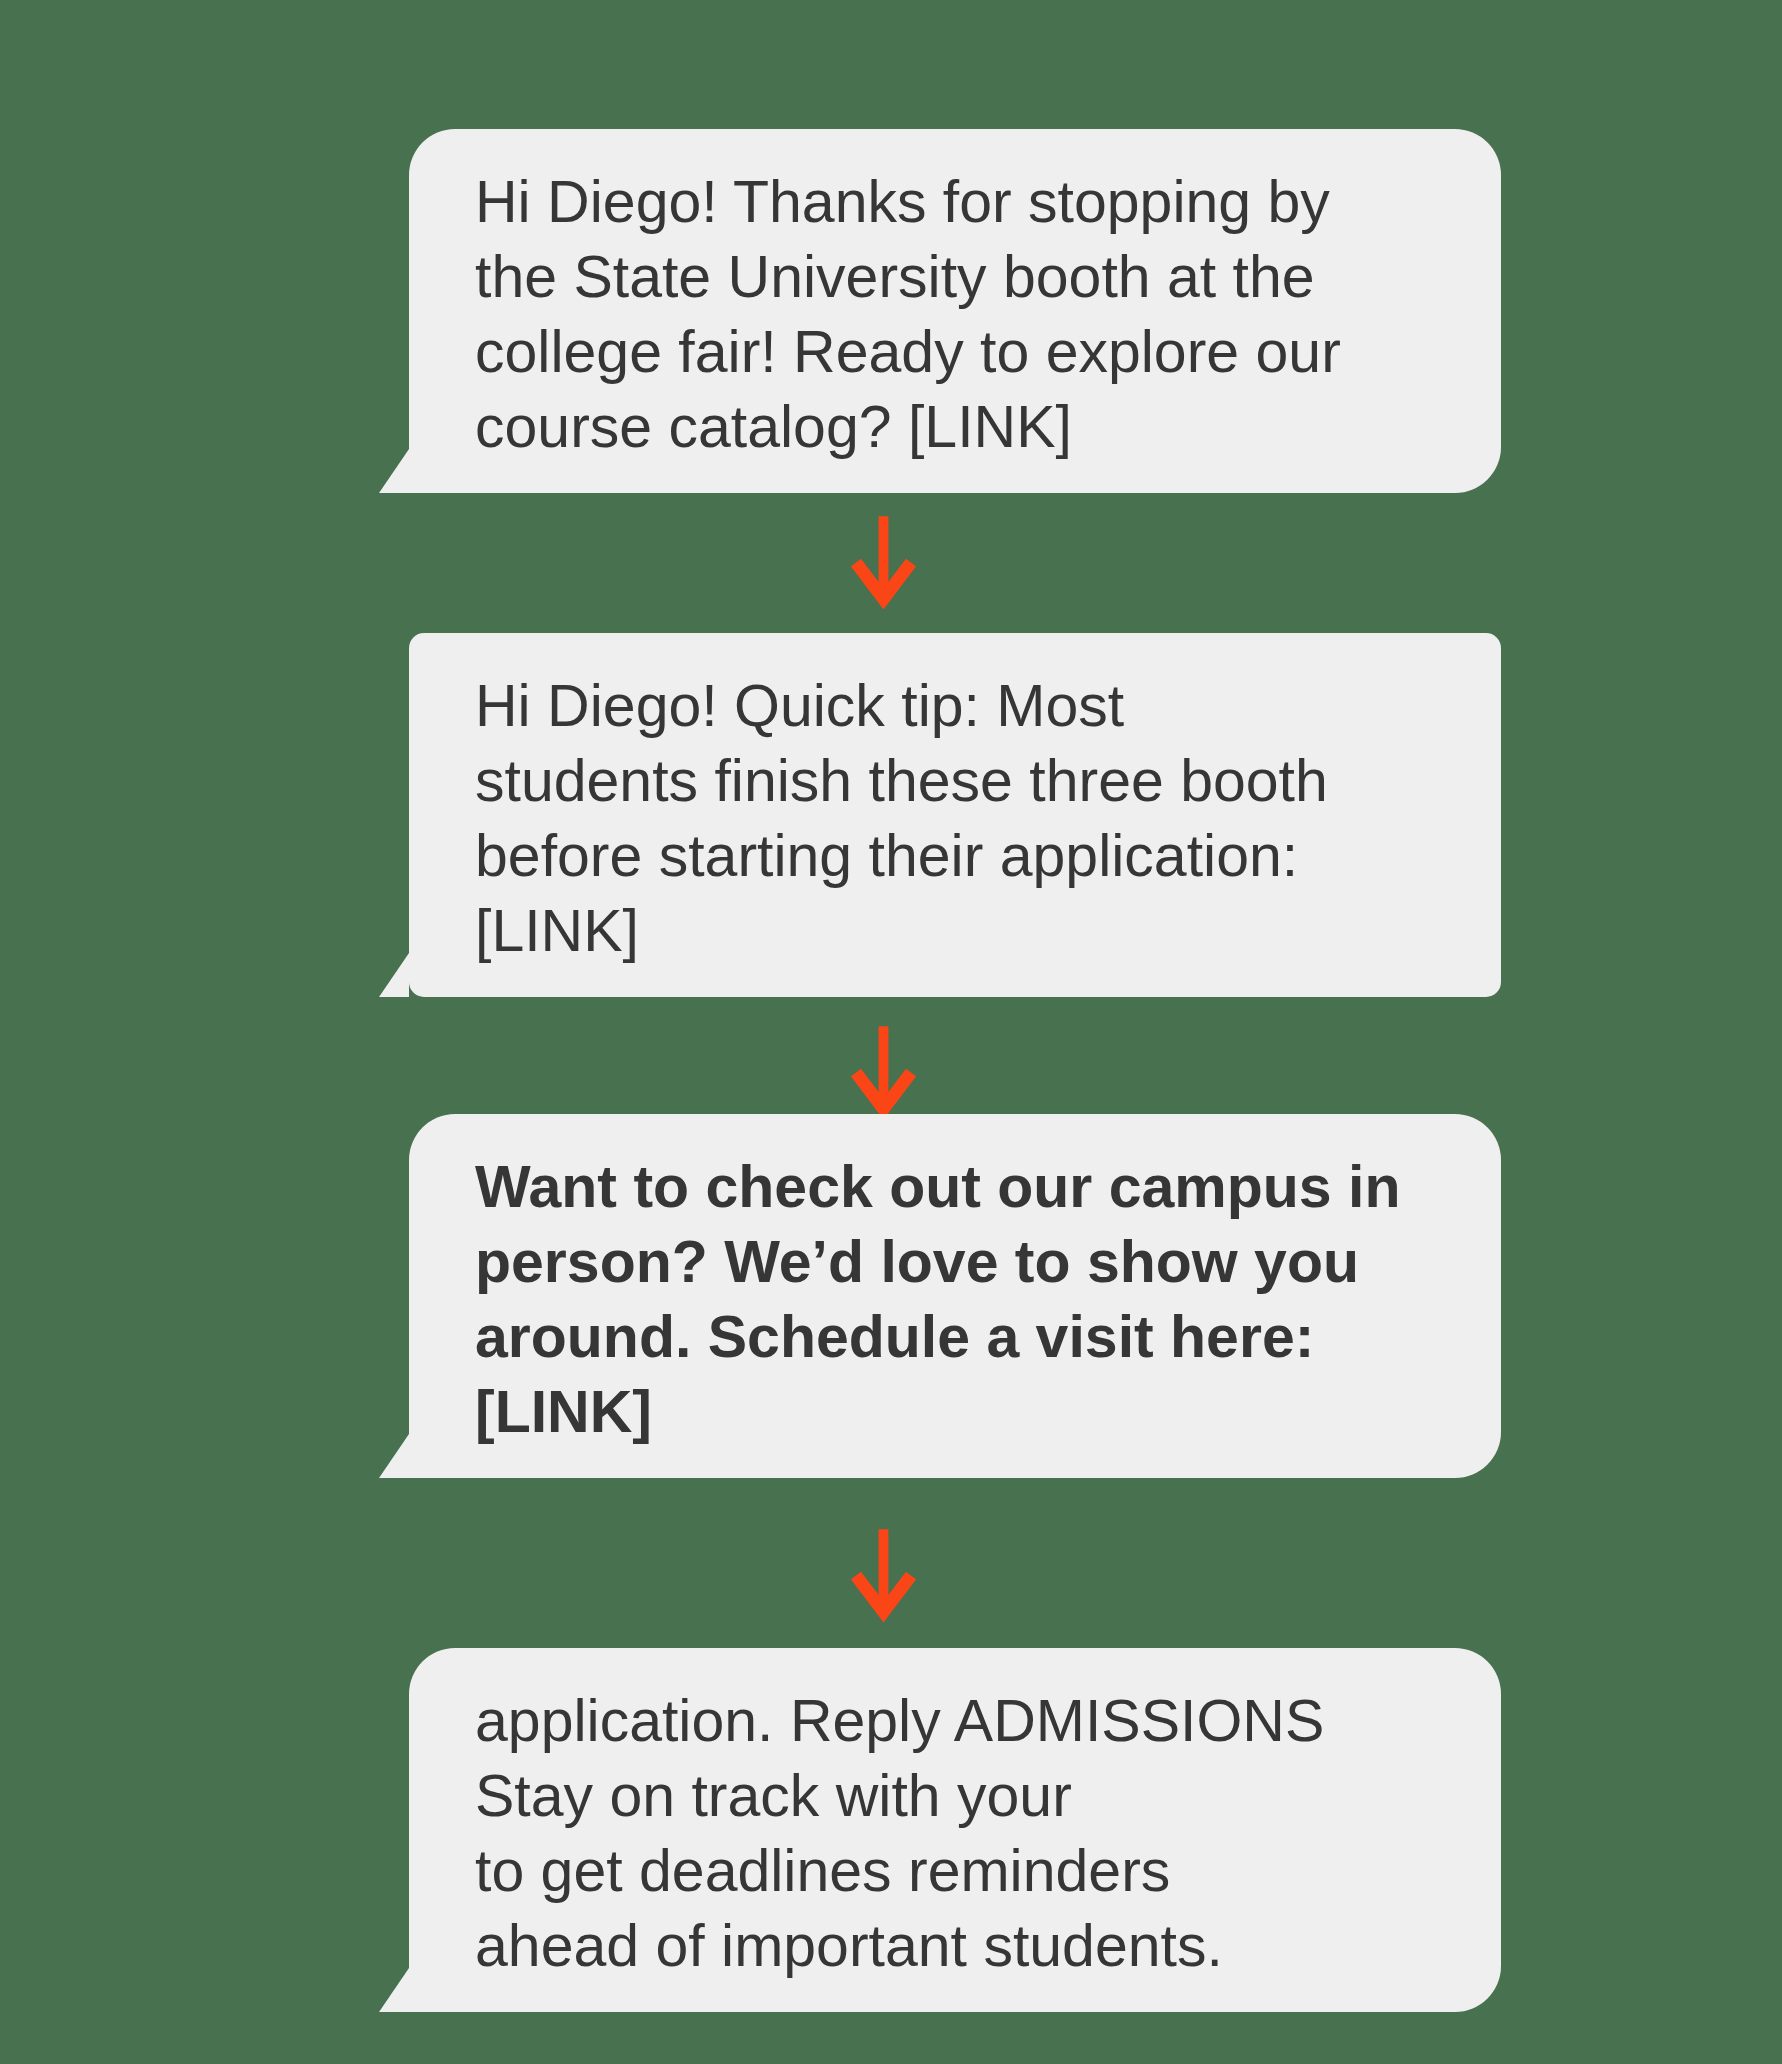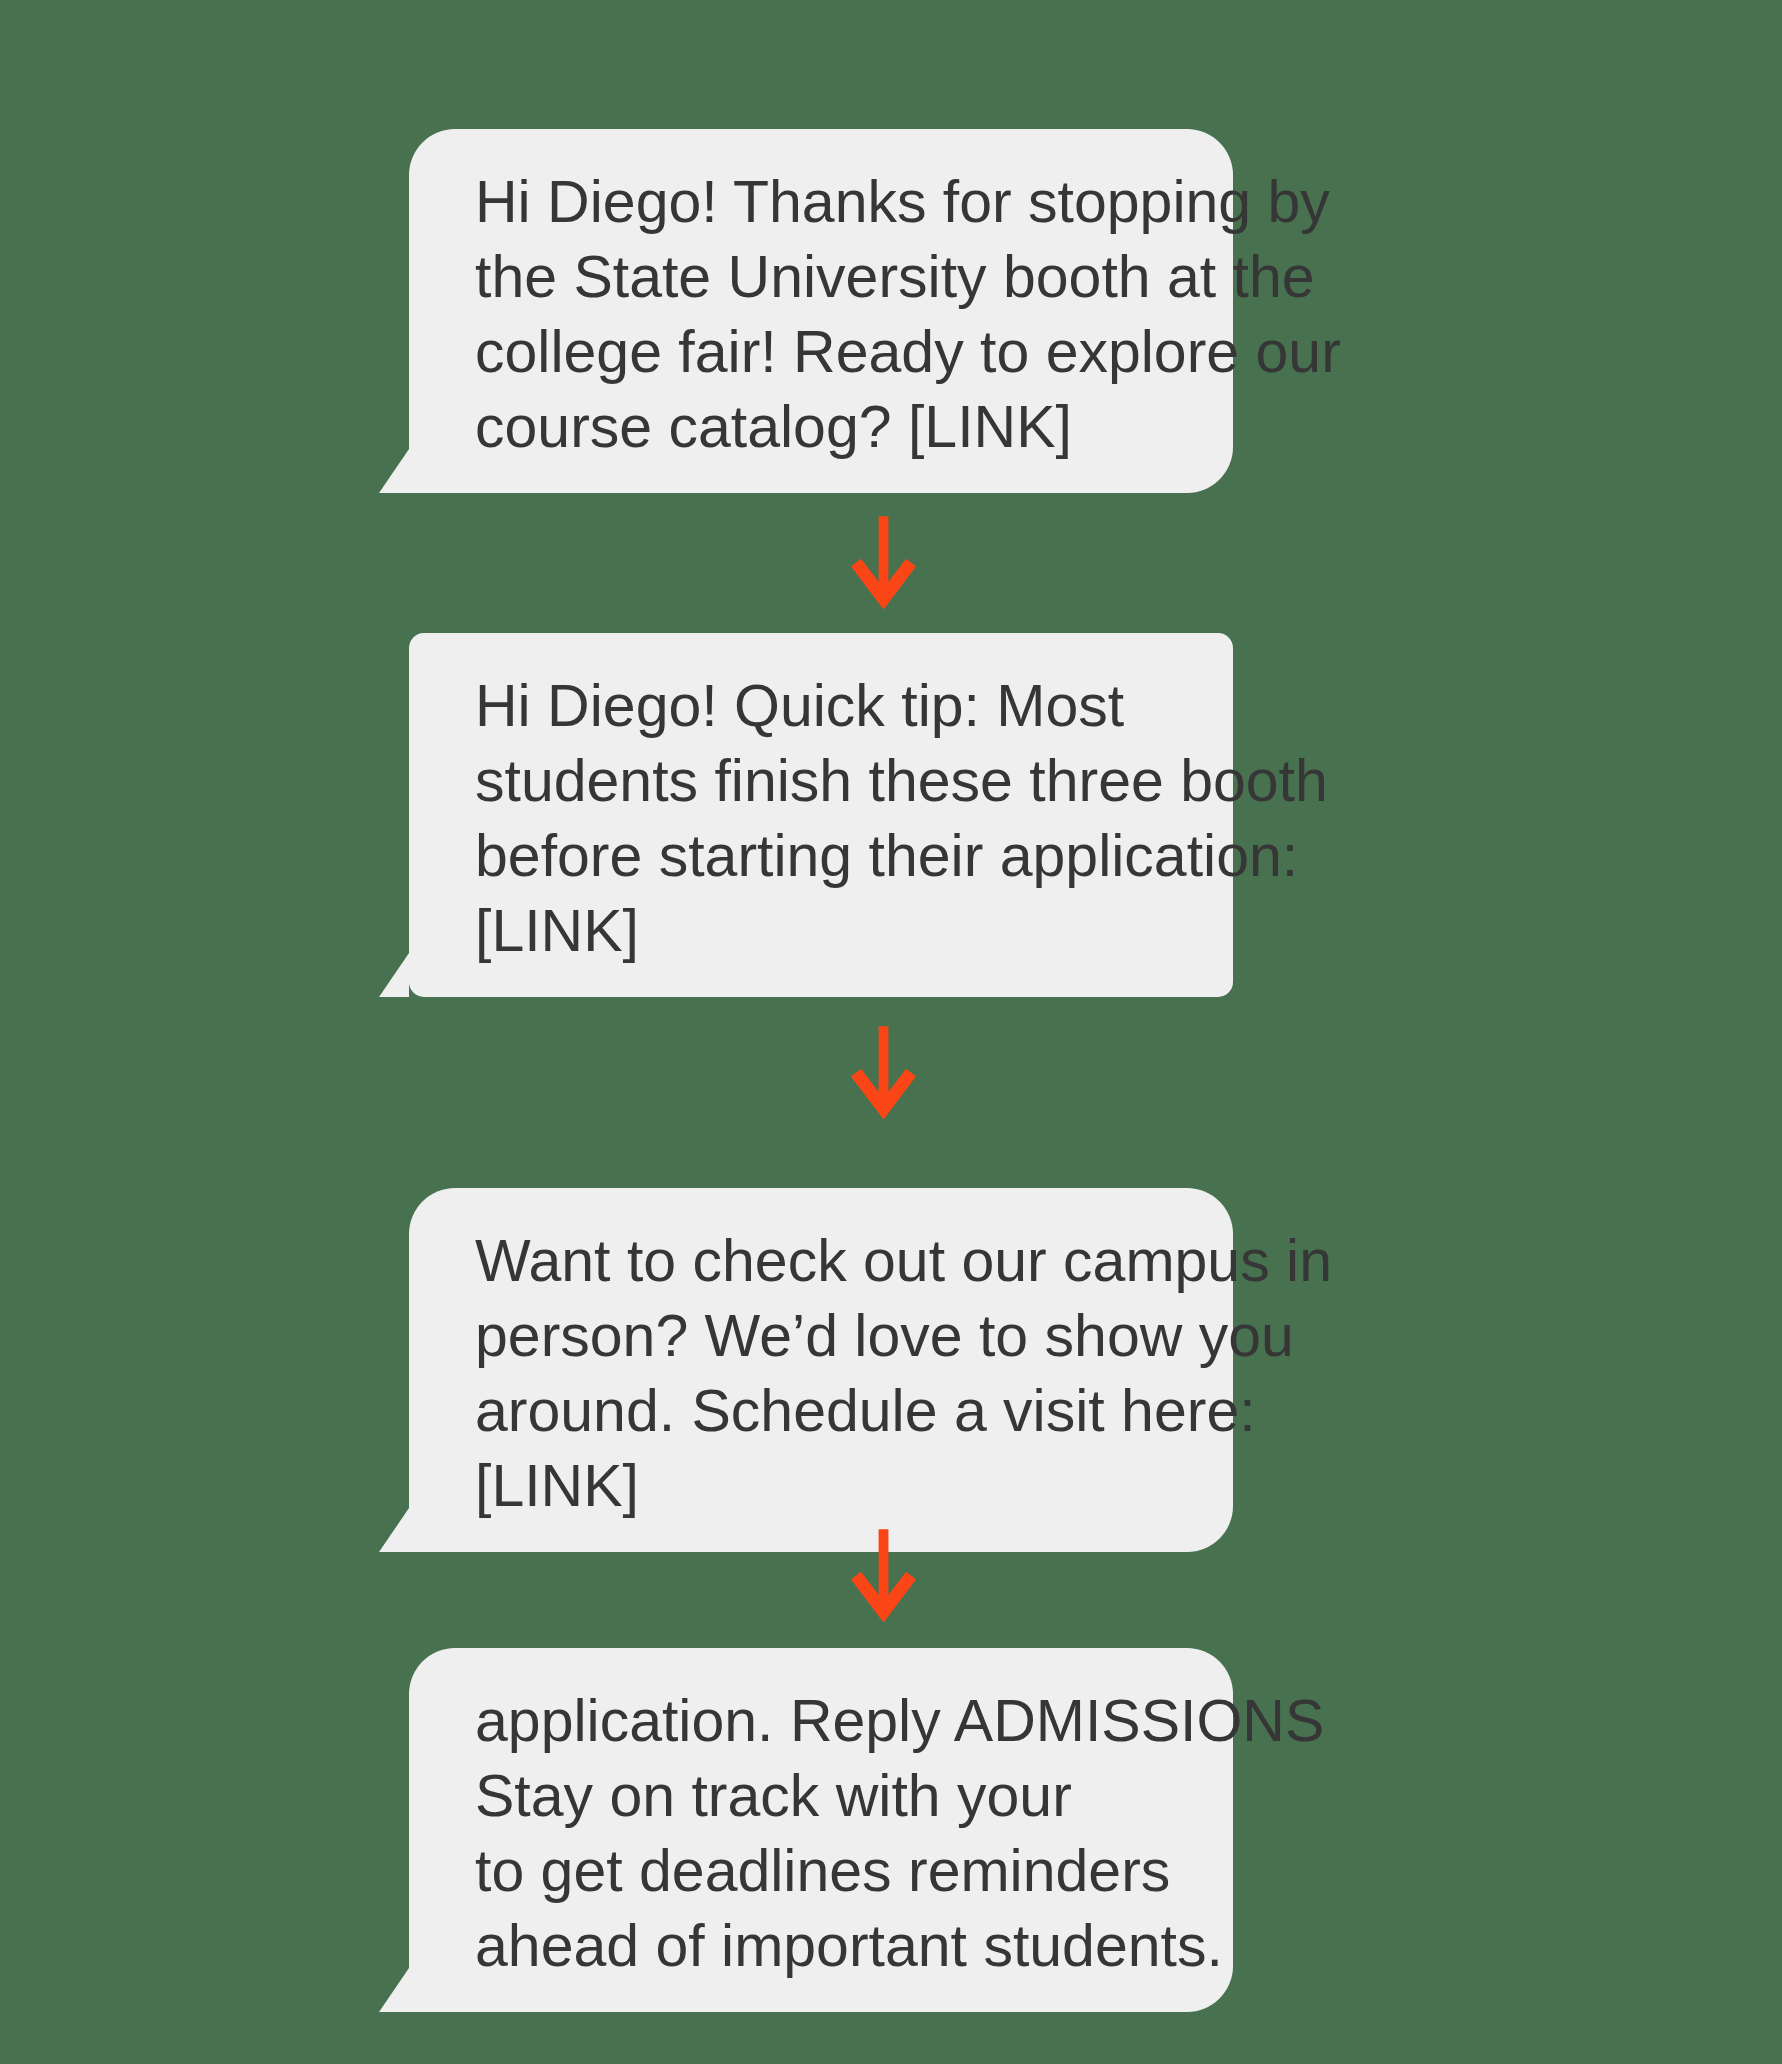--- a/index.html
+++ b/index.html
@@ -14,21 +14,21 @@
     position: relative;
     width: 1782px;
     height: 2064px;
     background: var(--background);
     overflow: hidden;
     font-family: "Liberation Sans", sans-serif;
   }
   .bubble {
     position: absolute;
     left: 409px;
-    width: 824px;
+    width: 1092px;
     height: 364px;
     background: var(--bubble);
     border-radius: 46px 46px 46px 0;
     padding: 36px 40px 28px 66px;
     color: var(--text);
     font-size: 59px;
     line-height: 75px;
     letter-spacing: 0px;
   }
   .bubble::before {
@@ -36,21 +36,21 @@
     position: absolute;
     left: -30px;
     bottom: 0;
     width: 0;
     height: 0;
     border-bottom: 44px solid var(--bubble);
     border-left: 30px solid transparent;
   }
   .bubble-1 { top: 129px; }
   .bubble-2 { top: 633px; border-radius: 15px; }
-  .bubble-3 { top: 1188px; }
+  .bubble-3 { top: 1114px; font-weight: bold; }
   .bubble-4 { top: 1648px; }
   .msg-line { white-space: nowrap; }
   .connector {
     position: absolute;
     left: 851px;
     width: 65px;
     height: 95px;
     color: var(--arrow);
   }
   .connector-1 { top: 516px; }

